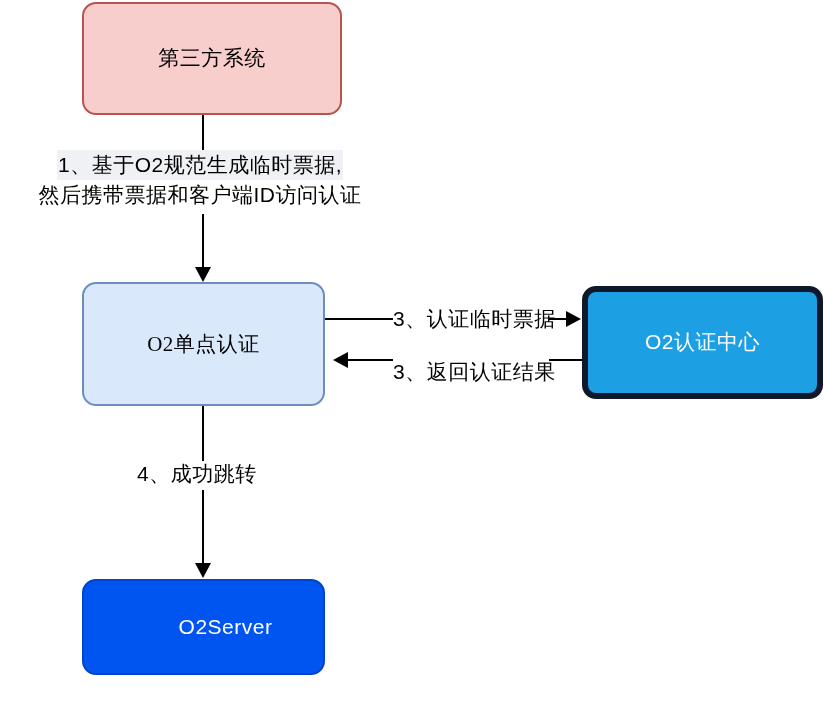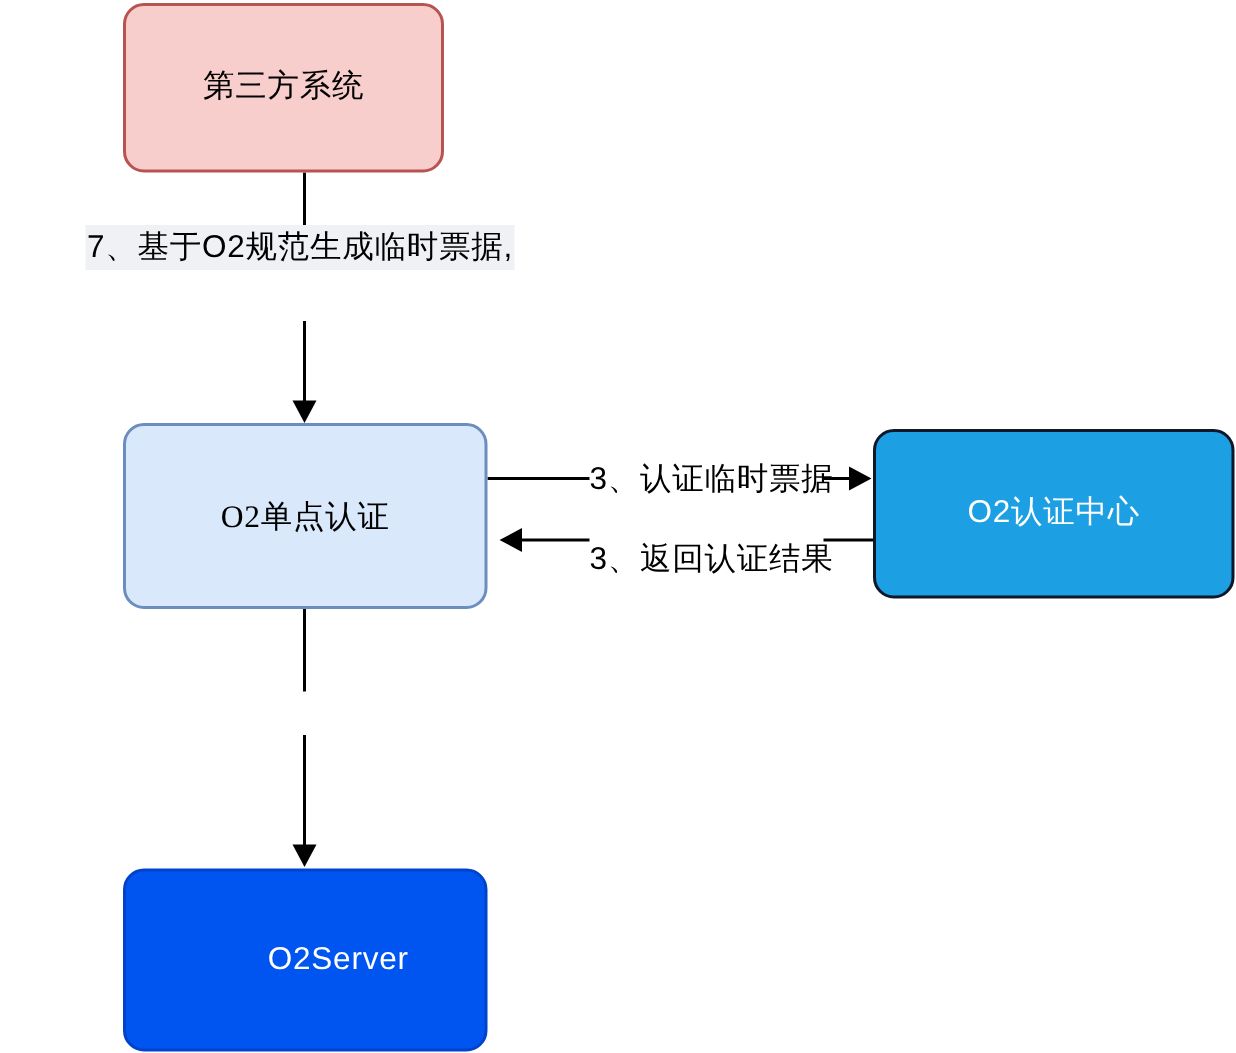--- a/index.html
+++ b/index.html
@@ -28,21 +28,21 @@
     font-size: 21px;
     line-height: 1.25;
     letter-spacing: 0.5px;
     white-space: nowrap;
   }
 
   
   #node-third-party {
     left: 82px;
     top: 2px;
-    width: 214px;
+    width: 260px;
     height: 113px;
     background: #f8cecc;
     border: 2px solid #b85450;
     color: #000000;
   }
 
   
   #node-sso {
     left: 82px;
     top: 282px;
@@ -54,30 +54,30 @@
     font-family: Liberation Serif, serif;
   }
 
   
   #node-auth-center {
     left: 582px;
     top: 286px;
     width: 241px;
     height: 113px;
     background: #1c9fe3;
-    border: 2px solid #0f172a;
+    border: 6px solid #0f172a;
     color: #ffffff;
   }
 
   
   #node-o2server {
     left: 82px;
     top: 579px;
     width: 243px;
-    height: 122px;
+    height: 96px;
     background: #0055f0;
     border: 2px solid #0044cc;
     color: #ffffff;
     padding-left: 44px;
   }
 
   
   .edge-line {
     position: absolute;
     background: #000000;
@@ -149,36 +149,38 @@
 </head>
 <body>
 
 <div id="canvas">
 
   <div class="edge-line edge-v" style="left:202px; top:115px; height:48px;"></div>
   <div class="edge-line edge-v" style="left:202px; top:214px; height:54px;"></div>
   <div class="arrow arrow-down" style="left:195px; top:267px;"></div>
 
   <div class="edge-label" id="label-step1">
-    <span class="line-a">7、基于O2规范生成临时票据,</span>
+    <span class="line-a">1、基于O2规范生成临时票据,</span>
+    <span class="line-b">然后携带票据和客户端ID访问认证</span>
   </div>
 
   <div class="edge-line edge-h" style="left:325px; top:318px; width:68px;"></div>
   <div class="edge-line edge-h" style="left:549px; top:318px; width:19px;"></div>
   <div class="arrow arrow-right" style="left:566px; top:311px;"></div>
   <div class="edge-label" id="label-step2">3、认证临时票据</div>
 
   <div class="edge-line edge-h" style="left:549px; top:359px; width:33px;"></div>
   <div class="edge-line edge-h" style="left:348px; top:359px; width:45px;"></div>
   <div class="arrow arrow-left" style="left:333px; top:352px;"></div>
   <div class="edge-label" id="label-step3">3、返回认证结果</div>
 
   <div class="edge-line edge-v" style="left:202px; top:406px; height:55px;"></div>
   <div class="edge-line edge-v" style="left:202px; top:490px; height:74px;"></div>
   <div class="arrow arrow-down" style="left:195px; top:563px;"></div>
+  <div class="edge-label" id="label-step4">4、成功跳转</div>
 
   <div class="node" id="node-third-party">第三方系统</div>
 
   <div class="node" id="node-sso">O2单点认证</div>
 
   <div class="node" id="node-auth-center">O2认证中心</div>
 
   <div class="node" id="node-o2server">O2Server</div>
 
 </div>

